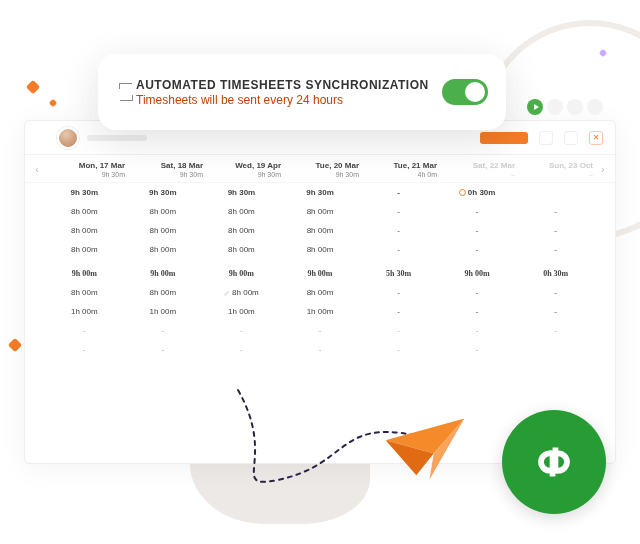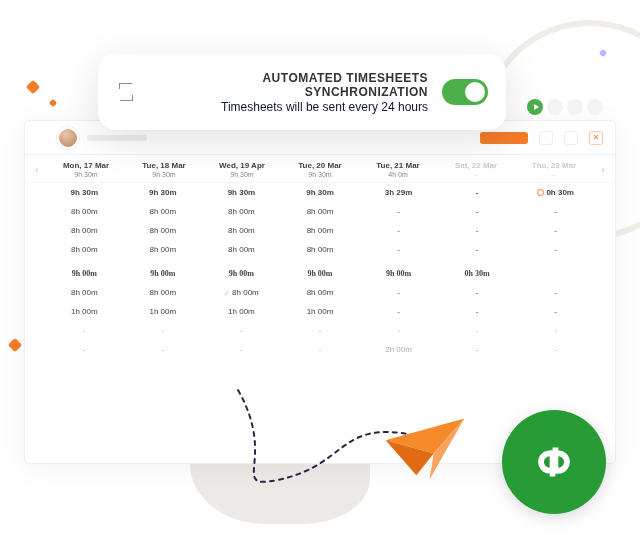--- a/index.html
+++ b/index.html
@@ -28,44 +28,44 @@
   .square-btn { width: 14px; height: 14px; border: 1px solid #eee; border-radius: 3px; display:inline-flex; align-items:center; justify-content:center; margin-left:3px; }
   .square-btn.accent { border-color:#f7c9a8; color:#f47c27; }
   .top-icons { display:flex; position:absolute; right:12px; top:-22px; gap:4px; }
   .round-play { width:16px; height:16px; border-radius:50%; background:#4bb04b; display:flex; align-items:center; justify-content:center; }
   .round-play::after { content:""; border-left:5px solid #fff; border-top:3px solid transparent; border-bottom:3px solid transparent; margin-left:2px; }
   .circ { width:16px; height:16px; border-radius:50%; background:#f3f3f3; }
 
   
   .days { display: grid; grid-template-columns: 20px repeat(7, 1fr) 20px; align-items: center; padding: 6px 2px 4px; border-bottom: 1px solid #f5f5f5; }
   .chev { text-align: center; color: #bbb; font-size: 10px; cursor: pointer; }
-  .day-col { text-align: center; }
+  .day-col { text-align: right; }
   .day-col.weakend { color: #ccc; }
   .day-name { font-weight: 600; font-size: 8px; }
   .day-total { font-size: 7px; color: #888; margin-top: 1px; }
   .day-col.weakend .day-total { color:#ddd; }
 
   
   .grid { display: grid; grid-template-columns: 20px repeat(7, 1fr) 20px; }
   .cell { text-align: center; padding: 5px 2px; font-size: 8px; color:#444; }
   .cell.bold { font-weight: 600; }
   .cell.muted { color: #aaa; }
   .cell .pencil { display:inline-block; width:6px; height:6px; margin-right:2px; background:#ddd; clip-path: polygon(0 80%, 60% 20%, 80% 40%, 20% 100%); vertical-align:middle; }
   .cell .timer { display:inline-block; width:7px; height:7px; border:1px solid #f47c27; border-radius:50%; margin-right:2px; vertical-align:middle; position:relative; }
   .gap-row .cell { padding-top:10px;font-family:Liberation Serif, serif; }
 
   
-  .callout { position: absolute; left: 98px; top: 54px; width: 408px; height: 76px; background:#fff; border-radius: 18px; box-shadow: 0 10px 40px rgba(0,0,0,.12); padding: 12px 18px; display:flex; align-items:center; gap:14px; z-index:5;text-align:right; }
+  .callout { position: absolute; left: 98px; top: 54px; width: 408px; height: 76px; background:#fff; border-radius: 18px; box-shadow: 0 10px 40px rgba(0,0,0,.12); padding: 12px 18px; display:flex; align-items:center; z-index:5; }
   .sync-icon { width:20px; height:20px; position:relative; flex-shrink:0; }
   .sync-icon::before, .sync-icon::after { content:""; position:absolute; width:12px; height:5px; border:1.5px solid #8a8a8a; }
   .sync-icon::before { top:1px; left:3px; border-bottom:none; border-right:none; }
   .sync-icon::after { bottom:1px; right:3px; border-top:none; border-left:none; }
   .callout-text { flex:1; }
   .callout-title { font-size: 12px; font-weight: 700; letter-spacing: .5px; color:#333; text-transform: uppercase; }
-  .callout-sub { font-size: 12px; color:#0f172a; margin-top:1px; }
+  .callout-sub { font-size: 12px; color:#c2410c; margin-top:1px; }
   .toggle { width: 46px; height: 26px; background:#4bb04b; border-radius: 13px; position:relative; flex-shrink:0; }
   .toggle::after { content:""; position:absolute; right:3px; top:3px; width:20px; height:20px; background:#fff; border-radius:50%; }
 
   
   .plane { position:absolute; bottom:56px; left:380px; z-index:4; }
   .plane svg { width:90px; height:70px; }
 
   
   .curve { position:absolute; bottom:44px; left:218px; width:200px; height:120px; z-index:3; }
 
@@ -104,54 +104,53 @@
     </div>
 
     <div class="days">
       <div class="chev">‹</div>
 
       <div class="day-col">
           <div class="day-name">Mon, 17 Mar</div>
           <div class="day-total">9h 30m</div>
         </div>
       <div class="day-col">
-          <div class="day-name">Tue, 18 Mar</div>
+          <div class="day-name">Sat, 18 Mar</div>
           <div class="day-total">9h 30m</div>
         </div>
       <div class="day-col">
           <div class="day-name">Wed, 19 Apr</div>
           <div class="day-total">9h 30m</div>
         </div>
       <div class="day-col">
           <div class="day-name">Tue, 20 Mar</div>
           <div class="day-total">9h 30m</div>
         </div>
       <div class="day-col">
           <div class="day-name">Tue, 21 Mar</div>
           <div class="day-total">4h 0m</div>
         </div>
       <div class="day-col weakend">
           <div class="day-name">Sat, 22 Mar</div>
           <div class="day-total">–</div>
         </div>
       <div class="day-col weakend">
-          <div class="day-name">Thu, 23 Mar</div>
+          <div class="day-name">Sun, 23 Oct</div>
           <div class="day-total">–</div>
         </div>
       <div class="chev">›</div>
     </div>
 
     <div id="grid-rows">
         <div class="grid">
           <div class="cell"></div>
           <div class="cell bold"><span>9h 30m</span></div>
           <div class="cell bold"><span>9h 30m</span></div>
           <div class="cell bold"><span>9h 30m</span></div>
           <div class="cell bold"><span>9h 30m</span></div>
-          <div class="cell bold"><span>3h 29m</span></div>
           <div class="cell bold"><span>-</span></div>
           <div class="cell bold"><span class="timer"></span><span>0h 30m</span></div>
           <div class="cell"></div>
         </div>
         <div class="grid">
           <div class="cell"></div>
           <div class="cell"><span>8h 00m</span></div>
           <div class="cell"><span>8h 00m</span></div>
           <div class="cell"><span>8h 00m</span></div>
           <div class="cell"><span>8h 00m</span></div>
@@ -181,20 +180,21 @@
           <div class="cell"><span>-</span></div>
           <div class="cell"><span>-</span></div>
           <div class="cell"></div>
         </div>
         <div class="grid gap-row">
           <div class="cell"></div>
           <div class="cell bold"><span>9h 00m</span></div>
           <div class="cell bold"><span>9h 00m</span></div>
           <div class="cell bold"><span>9h 00m</span></div>
           <div class="cell bold"><span>9h 00m</span></div>
+          <div class="cell bold"><span>5h 30m</span></div>
           <div class="cell bold"><span>9h 00m</span></div>
           <div class="cell bold"><span>0h 30m</span></div>
           <div class="cell"></div>
         </div>
         <div class="grid">
           <div class="cell"></div>
           <div class="cell"><span>8h 00m</span></div>
           <div class="cell"><span>8h 00m</span></div>
           <div class="cell"><span class="pencil"></span><span>8h 00m</span></div>
           <div class="cell"><span>8h 00m</span></div>
@@ -224,21 +224,20 @@
           <div class="cell muted"><span>-</span></div>
           <div class="cell muted"><span>-</span></div>
           <div class="cell"></div>
         </div>
         <div class="grid">
           <div class="cell"></div>
           <div class="cell muted"><span>-</span></div>
           <div class="cell muted"><span>-</span></div>
           <div class="cell muted"><span>-</span></div>
           <div class="cell muted"><span>-</span></div>
-          <div class="cell muted"><span>2h 00m</span></div>
           <div class="cell muted"><span>-</span></div>
           <div class="cell muted"><span>-</span></div>
           <div class="cell"></div>
         </div>
       </div>
   </div>
 
   <div class="callout">
     <div class="sync-icon"></div>
     <div class="callout-text">

